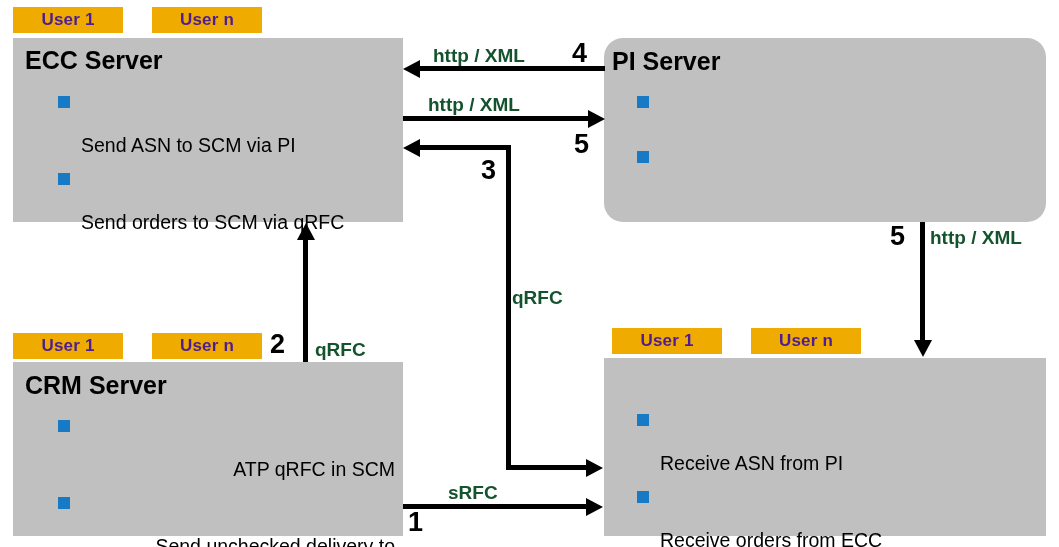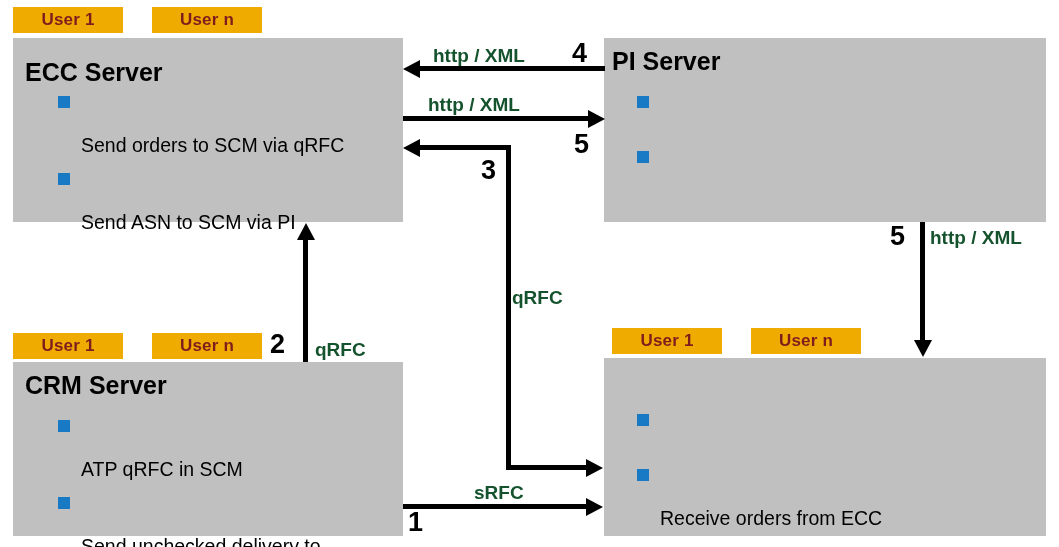--- a/index.html
+++ b/index.html
@@ -56,21 +56,21 @@
     width: 12px;
     height: 12px;
     background: #1879c4;
     display: block;
   }
 
   
   .user-tab {
     position: absolute;
     background: #efab00;
-    color: #7f1d1d;
+    color: #4c1d95;
     font-size: 17px;
     font-weight: bold;
     display: flex;
     align-items: center;
     justify-content: center;
     box-sizing: border-box;
     letter-spacing: 0.2px;
   }
 
   
@@ -133,53 +133,53 @@
 <div id="canvas">
 
   <div class="user-tab" style="left:13px; top:7px; width:110px; height:26px;">
     <span>User 1</span>
   </div>
   <div class="user-tab" style="left:152px; top:7px; width:110px; height:26px;">
     <span>User n</span>
   </div>
 
   <div class="server-box" style="left:13px; top:38px; width:390px; height:184px;">
-    <div class="server-title" style="left:12px; top:22px;">ECC Server</div>
+    <div class="server-title" style="left:12px; top:10px;">ECC Server</div>
     <ul class="bullet-list" style="left:42px; top:52px; width:345px;">
       <li class="bullet-item">
         <span class="bullet-square"></span>
+        <span>Send ASN to SCM via PI</span>
+      </li>
+      <li class="bullet-item">
+        <span class="bullet-square"></span>
         <span>Send orders to SCM via qRFC</span>
       </li>
-      <li class="bullet-item">
-        <span class="bullet-square"></span>
-        <span>Send ASN to SCM via PI</span>
-      </li>
-    </ul>
-  </div>
-
-  <div class="server-box" style="left:604px; top:38px; width:442px; height:184px;">
+    </ul>
+  </div>
+
+  <div class="server-box" style="left:604px; top:38px; width:442px; height:184px;border-radius:19px;">
     <div class="server-title" style="left:8px; top:11px;">PI Server</div>
     <ul class="bullet-list" style="left:30px; top:52px; width:410px;">
       <li class="bullet-item">
         <span class="bullet-square"></span>
       </li>
       <li class="bullet-item">
         <span class="bullet-square"></span>
       </li>
     </ul>
   </div>
 
   <div class="user-tab" style="left:13px; top:333px; width:110px; height:26px;">
     <span>User 1</span>
   </div>
   <div class="user-tab" style="left:152px; top:333px; width:110px; height:26px;">
     <span>User n</span>
   </div>
 
-  <div class="server-box" style="left:13px; top:362px; width:390px; height:174px;">
+  <div class="server-box" style="left:13px; top:362px; width:390px; height:174px;text-align:right;">
     <div class="server-title" style="left:12px; top:11px;">CRM Server</div>
     <ul class="bullet-list" style="left:42px; top:52px; width:340px;">
       <li class="bullet-item">
         <span class="bullet-square"></span>
         <span>ATP qRFC in SCM</span>
       </li>
       <li class="bullet-item">
         <span class="bullet-square"></span>
         <span>Send unchecked delivery to
 ECC</span>
@@ -191,20 +191,21 @@
     <span>User 1</span>
   </div>
   <div class="user-tab" style="left:751px; top:328px; width:110px; height:26px;">
     <span>User n</span>
   </div>
 
   <div class="server-box" style="left:604px; top:358px; width:442px; height:178px;">
     <ul class="bullet-list" style="left:30px; top:50px; width:410px;">
       <li class="bullet-item">
         <span class="bullet-square"></span>
+        <span>Receive ASN from PI</span>
       </li>
       <li class="bullet-item">
         <span class="bullet-square"></span>
         <span>Receive orders from ECC</span>
       </li>
 
     </ul>
   </div>
 
   <div class="line-h" style="left:420px; top:66px; width:185px;"></div>
@@ -225,21 +226,21 @@
   <div class="conn-label" style="left:512px; top:288px;">qRFC</div>
   <div class="step-num" style="left:481px; top:157px;">3</div>
 
   <div class="line-v" style="left:303px; top:240px; height:122px;"></div>
   <div class="arrow-head arrow-up" style="left:296.5px; top:223px;"></div>
   <div class="conn-label" style="left:315px; top:340px;">qRFC</div>
   <div class="step-num" style="left:270px; top:331px;">2</div>
 
   <div class="line-h" style="left:403px; top:504px; width:183px;"></div>
   <div class="arrow-head arrow-right" style="left:586px; top:497.5px;"></div>
-  <div class="conn-label" style="left:474px; top:483px;text-align:center;">sRFC</div>
+  <div class="conn-label" style="left:448px; top:483px;text-align:center;">sRFC</div>
   <div class="step-num" style="left:408px; top:509px;">1</div>
 
   <div class="line-v" style="left:920px; top:222px; height:118px;"></div>
   <div class="arrow-head arrow-down" style="left:913.5px; top:340px;"></div>
   <div class="conn-label" style="left:930px; top:228px;">http /  XML</div>
   <div class="step-num" style="left:890px; top:223px;">5</div>
 
 </div>
 
 </body></html>

